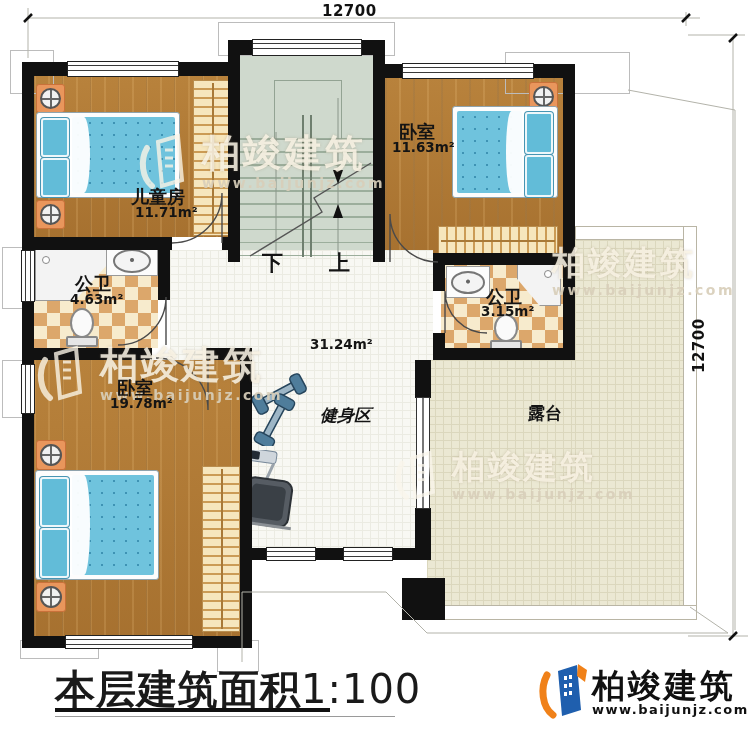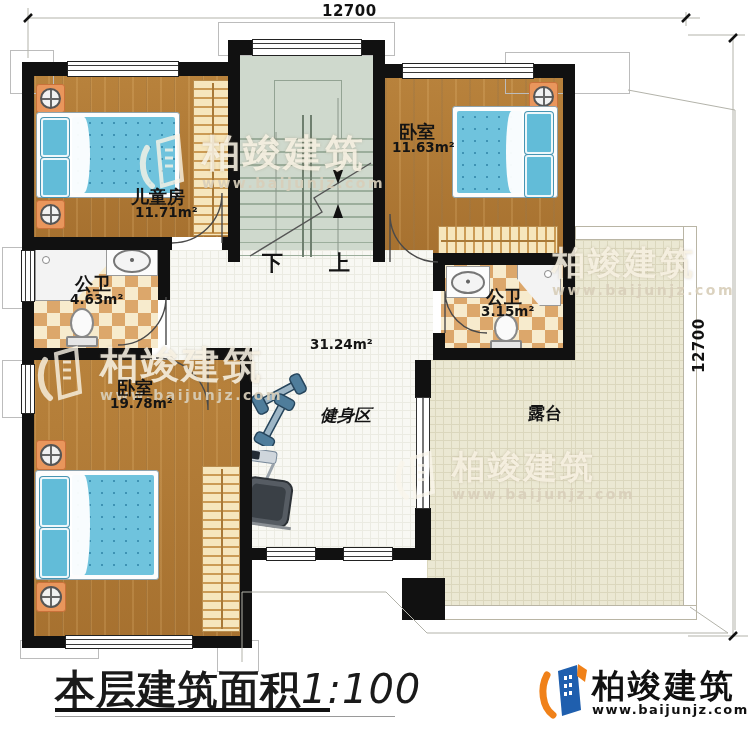--- a/index.html
+++ b/index.html
@@ -48,21 +48,21 @@
   .dot{position:absolute;width:6px;height:6px;border:1.5px solid #888;border-radius:50%;background:#fff;}
   .treads{position:absolute;background:repeating-linear-gradient(180deg,#9cae9c 0 1.5px,rgba(0,0,0,0) 1.5px 13px);}
   .rail{position:absolute;border-left:2px solid #6f7f6f;border-right:2px solid #6f7f6f;box-sizing:border-box;}
   .opening{position:absolute;border:1px solid #93a393;}
   .wm{position:absolute;display:flex;align-items:center;gap:10px;pointer-events:none;}
   .wm .tcol{display:flex;flex-direction:column;}
   .wm .t{font-size:38px;font-weight:900;color:rgba(250,244,230,.85);text-shadow:0 0 3px rgba(140,120,90,.30);letter-spacing:3px;line-height:1;}
   .wm .t.sm{font-size:33px;}
   .wm .u{font-size:14px;font-weight:bold;color:rgba(216,206,186,.92);letter-spacing:2.5px;margin-top:3px;}
   .footer-title{position:absolute;color:#1a1a1a;font-size:40px;font-weight:600;letter-spacing:1px;}
-  .footer-scale{font-weight:500;font-style:italic;}
+  .footer-scale{font-weight:500;}
   .finfo{position:absolute;color:#1a1a1a;font-size:17.5px;font-weight:600;}
   .brandname{position:absolute;color:#101010;font-size:33px;font-weight:900;letter-spacing:3px;}
   .brandurl{position:absolute;color:#101010;font-size:13px;font-weight:bold;letter-spacing:1.5px;}
   svg.overlay{position:absolute;left:0;top:0;pointer-events:none;}
 </style>
 </head>
 <body>
 
 <div id="plan">
 

